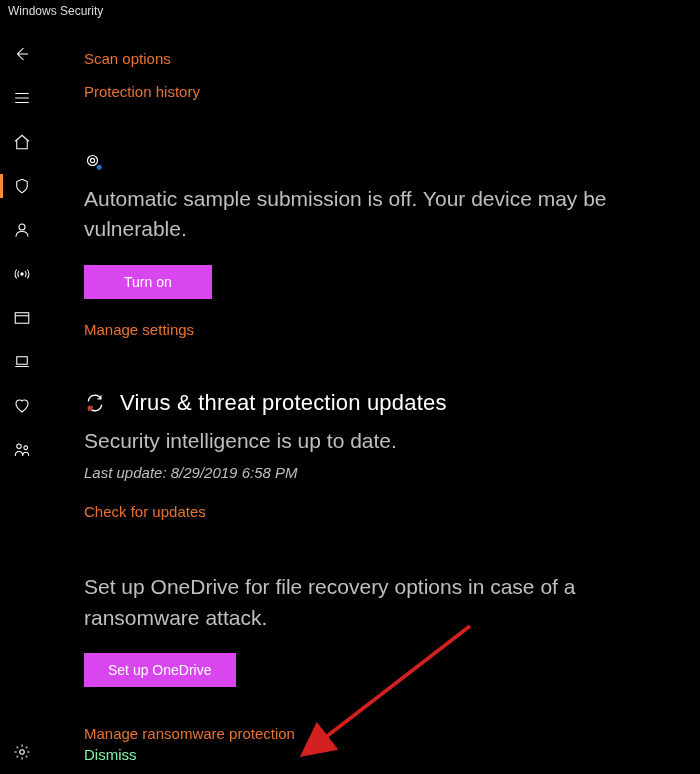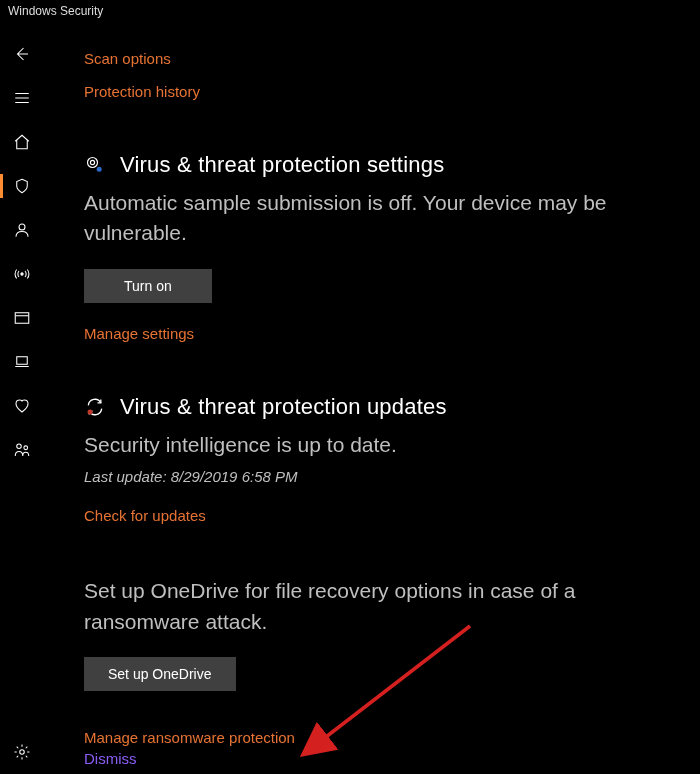--- a/index.html
+++ b/index.html
@@ -22,26 +22,26 @@
     .link { color:#e67333; font-size:15px; margin-bottom:16px; cursor:pointer;
       display:block; }
     .link:last-child{margin-bottom:0;}
     .section { margin-top:52px; }
     .sec-head { display:flex; align-items:center; gap:14px; }
     .sec-icon { width:22px; height:22px; display:flex; align-items:center;
       justify-content:center; }
     .sec-title { font-size:22px; font-weight:400; color:#fff; letter-spacing:.2px; }
     .sec-desc { color:#bfbfbf; font-size:21px; margin-top:10px; line-height:1.45; }
     .sec-sub { color:#bfbfbf; font-size:15px; margin-top:8px;font-style:italic; }
-    .btn { background:#404040; color:#fff; border:none; padding:9px 24px;
+    .btn { background:#d946ef; color:#fff; border:none; padding:9px 24px;
       font-size:14px; margin-top:20px; cursor:pointer; font-family:inherit; }
     .btn.wide { padding:9px 40px; }
     .sec-link { color:#e67333; font-size:15px; margin-top:22px; cursor:pointer;
       display:block; }
-    .sec-link2 { color:#8b5cf6; font-size:15px; margin-top:4px; cursor:pointer;
+    .sec-link2 { color:#86efac; font-size:15px; margin-top:4px; cursor:pointer;
       display:block; }
     .arrow { position:absolute; pointer-events:none; }
     .arrow svg { overflow:visible; }
   </style>
 </head>
 <body>
 <div class="window">
 
 <div class="titlebar">
   <span>Windows Security</span>
@@ -135,21 +135,20 @@
 
     <div class="section">
       <div class="sec-head">
         <span class="sec-icon">
           <svg width="20" height="20" viewBox="0 0 24 24" stroke="#fff" fill="none" stroke-width="1.4">
             <circle cx="9" cy="9" r="2.5"></circle>
                 <circle cx="9" cy="9" r="6"></circle>
             <circle cx="17" cy="17" r="3" fill="#2a6cc9" stroke="none"></circle>
           </svg>
         </span>
-        <span class="sec-title">Virus &amp; threat protection settings</span>
       </div>
       <div class="sec-desc">Automatic sample submission is off. Your device may be vulnerable.</div>
       <button class="btn wide">Turn on</button>
       <span class="sec-link">Manage settings</span>
     </div>
 
     <div class="section">
       <div class="sec-head">
         <span class="sec-icon">
           <svg width="20" height="20" viewBox="0 0 24 24" stroke="#fff" fill="none" stroke-width="1.6">

